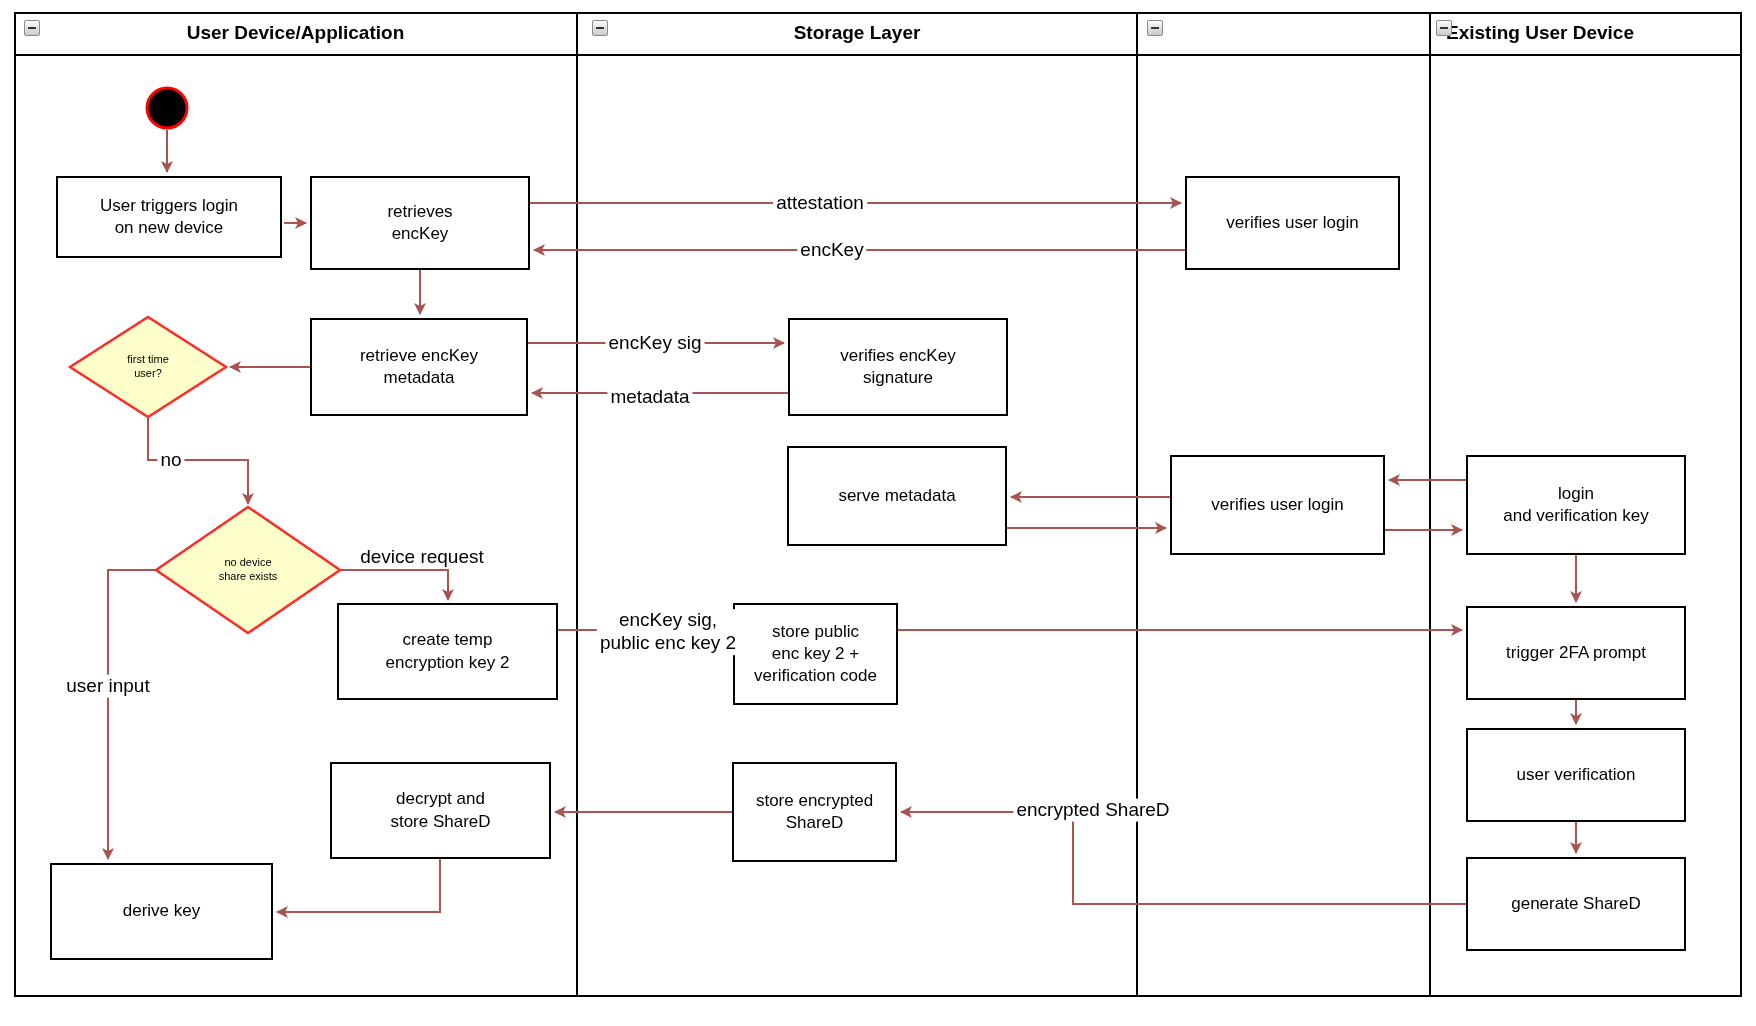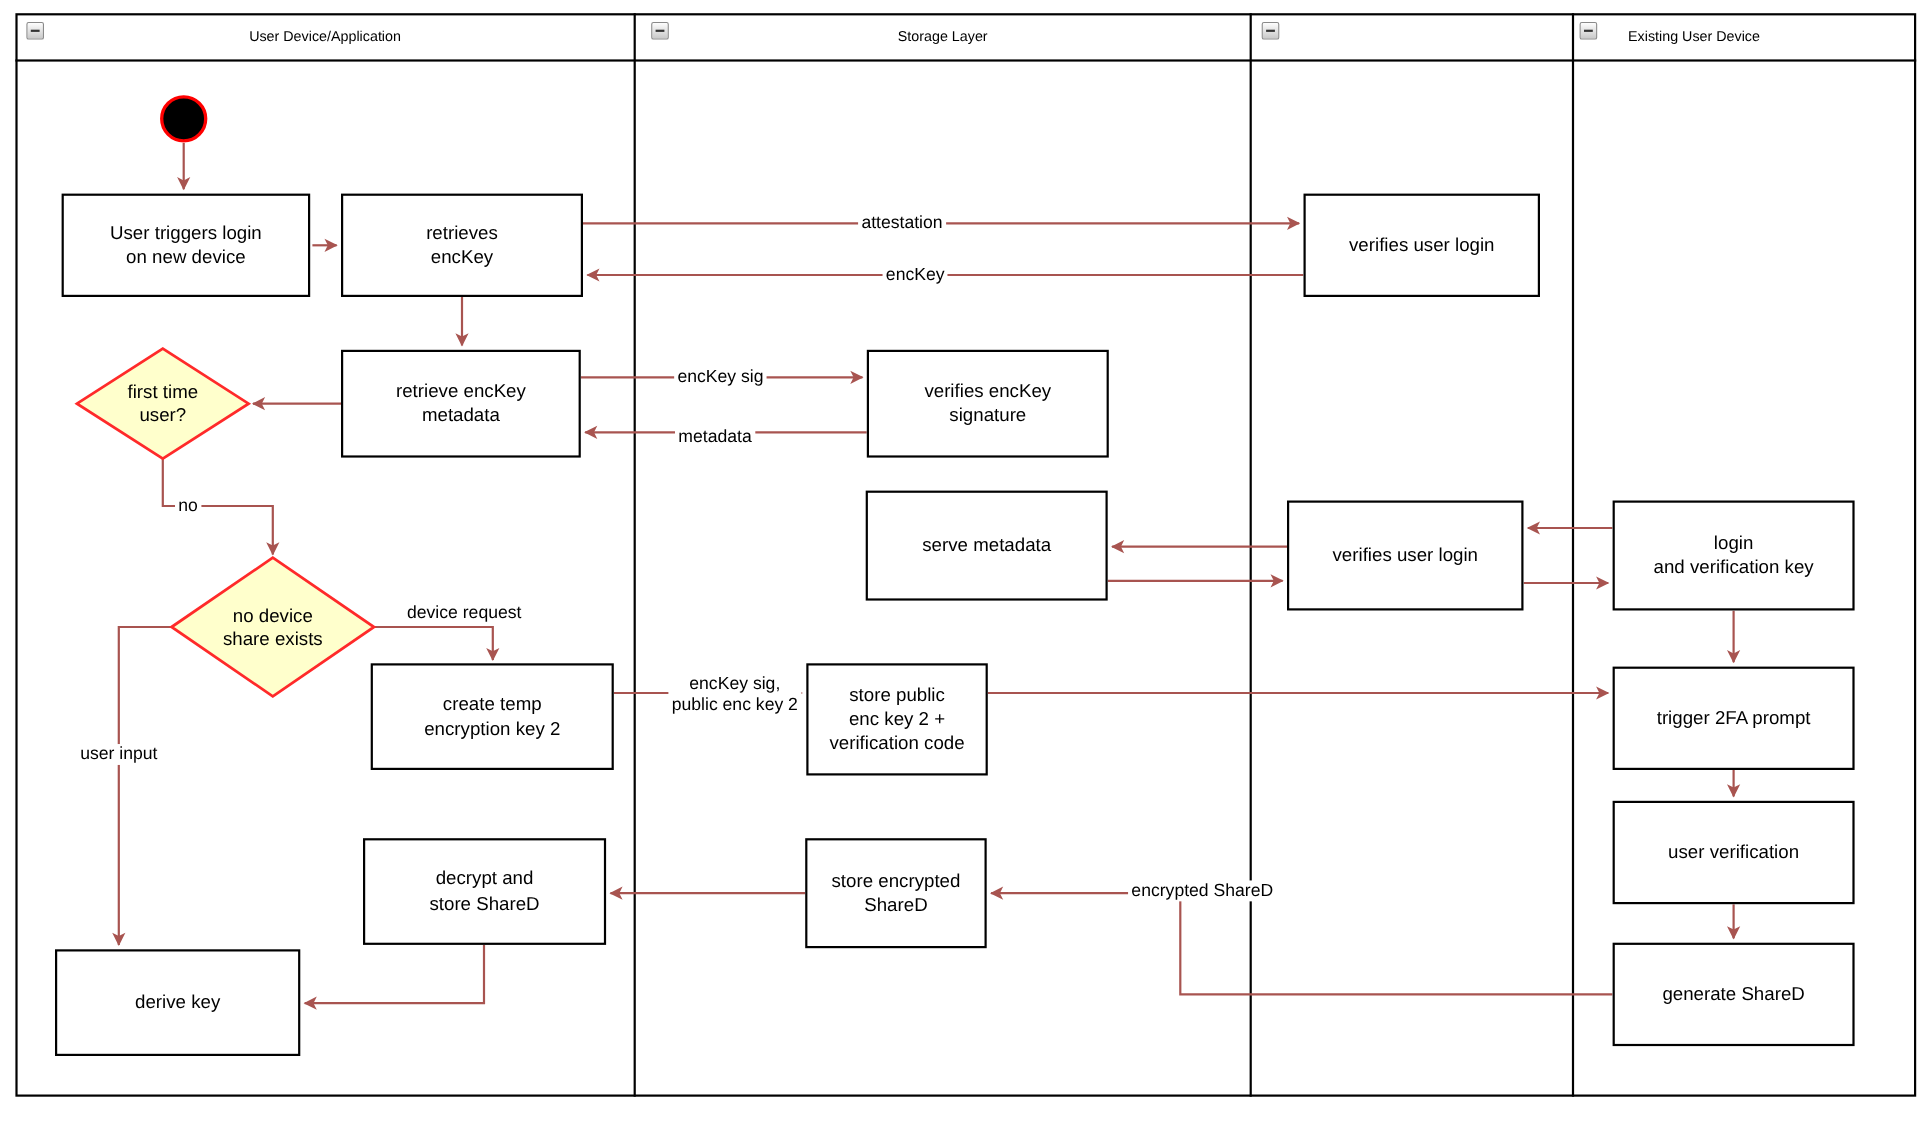--- a/index.html
+++ b/index.html
@@ -10,21 +10,21 @@
   body{background:#fff;font-family:"Liberation Sans",sans-serif;color:#000}
   .canvas{position:relative;width:1756px;height:1026px;background:#fff;overflow:hidden}
 
   
   .outer{position:absolute;left:14px;top:12px;width:1728px;height:985px;border:2px solid var(--lane-border)}
   .vline{position:absolute;top:12px;height:985px;width:2px;background:var(--lane-border)}
   #v1{left:576px}#v2{left:1136px}#v3{left:1429px}
   .hline{position:absolute;left:14px;top:54px;width:1728px;height:2px;background:var(--lane-border)}
 
   
-  .lane-title{position:absolute;top:12px;height:28px;line-height:42px;font-weight:normal;font-size:13px;text-align:center;white-space:nowrap}
+  .lane-title{position:absolute;top:12px;height:28px;line-height:42px;font-weight:bold;font-size:19px;text-align:center;white-space:nowrap}
   #t1{left:14px;width:563px}
   #t2{left:577px;width:560px}
   #t3{left:1137px;width:293px}
   #t4{left:1377px;width:306px;text-align:center;padding-left:20px}
 
   
   .collapse{position:absolute;top:20px;width:16px;height:16px;border:1px solid #8a8a8a;
     background:linear-gradient(#fdfdfd,#c9c9c9);border-radius:2px;display:flex;align-items:center;justify-content:center}
   .collapse .bar{width:8px;height:2px;background:#333}
   #c1{left:24px}#c2{left:592px}#c3{left:1147px}#c4{left:1436px}
@@ -33,46 +33,46 @@
   svg.edges{position:absolute;left:0;top:0;width:1756px;height:1026px}
   .edge{fill:none;stroke:var(--edge);stroke-width:2px}
   .arrowhead{fill:var(--edge)}
   .diamond{fill:var(--diamond-fill);stroke:var(--diamond-border);stroke-width:2.5px}
   .start{fill:var(--start-fill);stroke:var(--start-border);stroke-width:3px}
 
   
   .node{position:absolute;background:#fff;border:2px solid var(--node-border);
     display:flex;align-items:center;justify-content:center;text-align:center;
     font-size:17px;line-height:1.3;white-space:pre-line}
-  #n-trigger{left:56px;top:176px;width:226px;height:94px}
+  #n-trigger{left:56px;top:176px;width:226px;height:82px}
   #n-retrieves{left:310px;top:176px;width:220px;height:94px}
   #n-vul1{left:1185px;top:176px;width:215px;height:94px}
   #n-metadata{left:310px;top:318px;width:218px;height:98px}
   #n-versig{left:788px;top:318px;width:220px;height:98px}
   #n-serve{left:787px;top:446px;width:220px;height:100px}
   #n-vul2{left:1170px;top:455px;width:215px;height:100px}
   #n-loginrec{left:1466px;top:455px;width:220px;height:100px}
   #n-createtemp{left:337px;top:603px;width:221px;height:97px}
   #n-storepub{left:733px;top:603px;width:165px;height:102px}
   #n-2fa{left:1466px;top:606px;width:220px;height:94px}
   #n-userver{left:1466px;top:728px;width:220px;height:94px}
   #n-genshared{left:1466px;top:857px;width:220px;height:94px}
   #n-storeenc{left:732px;top:762px;width:165px;height:100px}
   #n-decrypt{left:330px;top:762px;width:221px;height:97px}
   #n-derive{left:50px;top:863px;width:223px;height:97px}
 
   
   .dlabel{position:absolute;display:flex;align-items:center;justify-content:center;text-align:center;
-    font-size:17px;line-height:1.25;white-space:pre-line;pointer-events:none}
+    font-size:11px;line-height:1.25;white-space:pre-line;pointer-events:none}
   #d1-label{left:78px;top:327px;width:140px;height:80px}
   #d2-label{left:158px;top:530px;width:180px;height:80px}
 
   
   .elabel{position:absolute;transform:translate(-50%,-50%);background:#fff;padding:0 3px;
-    font-size:16px;line-height:1.2;text-align:center;white-space:pre-line}
+    font-size:19px;line-height:1.2;text-align:center;white-space:pre-line}
   #el-attestation{left:820px;top:203px}
   #el-enckey{left:832px;top:250px}
   #el-enckeysig{left:655px;top:343px}
   #el-metadata{left:650px;top:397px}
   #el-no{left:171px;top:460px}
   #el-devreq{left:422px;top:557px;background:transparent}
   #el-userinput{left:108px;top:686px}
   #el-enckeysig2{left:668px;top:632px}
   #el-encshared{left:1093px;top:810px}
 </style>

